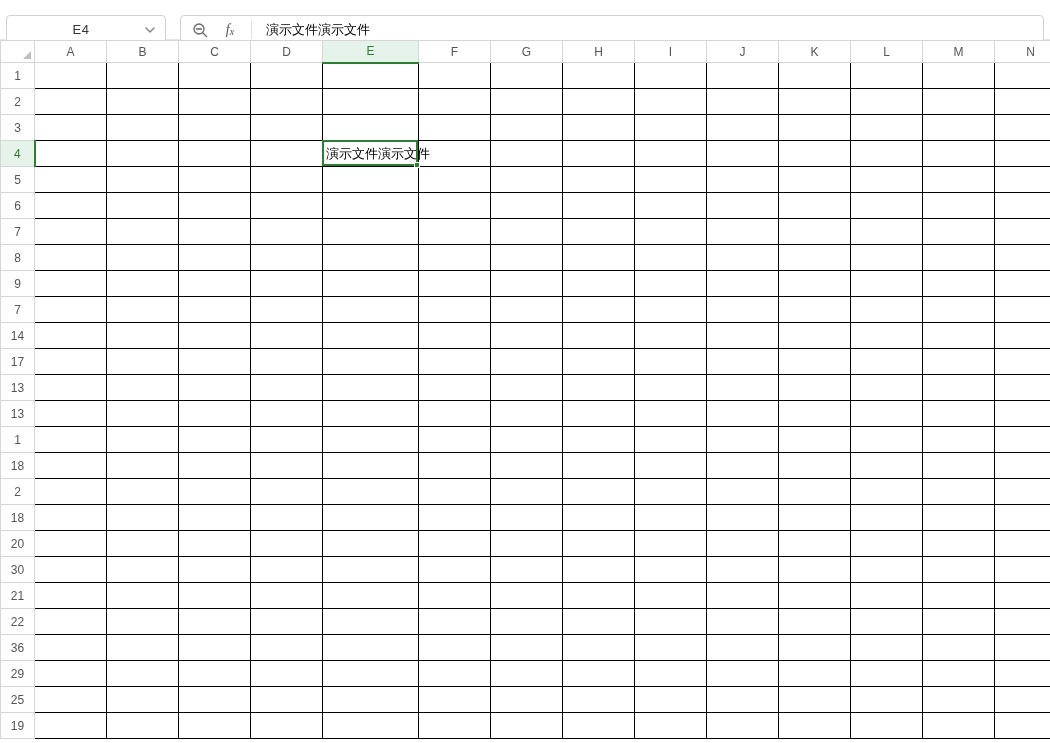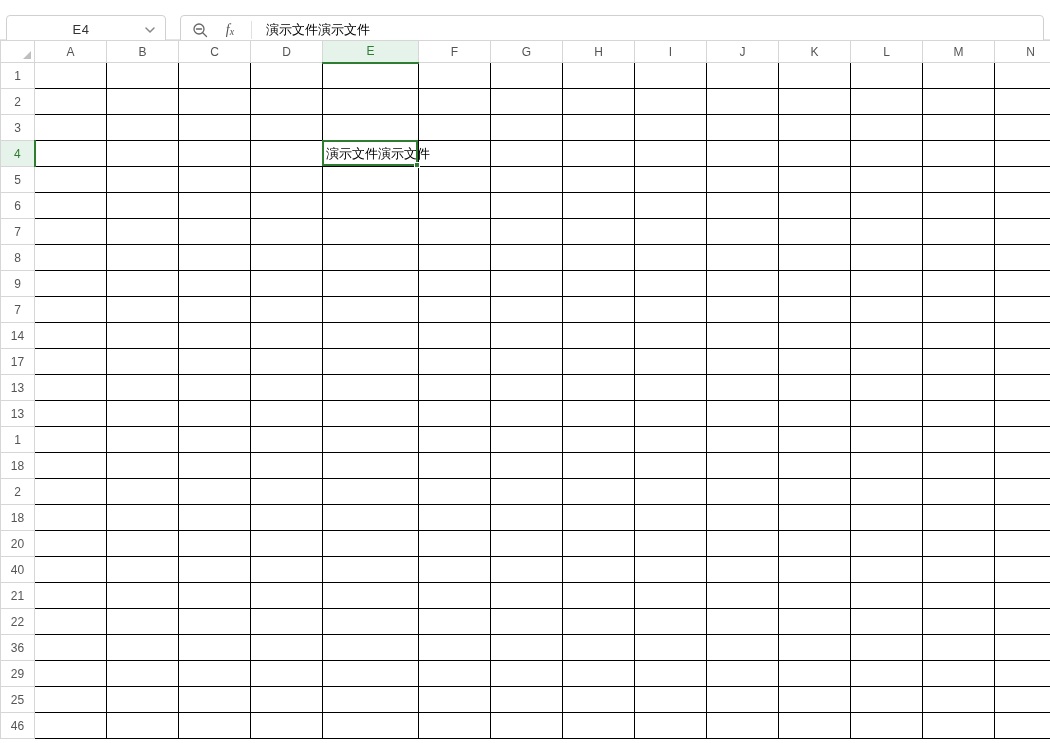--- a/index.html
+++ b/index.html
@@ -561,21 +561,21 @@
           <td id="cell-G19"></td>
           <td id="cell-H19"></td>
           <td id="cell-I19"></td>
           <td id="cell-J19"></td>
           <td id="cell-K19"></td>
           <td id="cell-L19"></td>
           <td id="cell-M19"></td>
           <td id="cell-N19"></td>
         </tr>
         <tr>
-          <th>40</th>
+          <th>30</th>
           <td id="cell-A20"></td>
           <td id="cell-B20"></td>
           <td id="cell-C20"></td>
           <td id="cell-D20"></td>
           <td id="cell-E20"></td>
           <td id="cell-F20"></td>
           <td id="cell-G20"></td>
           <td id="cell-H20"></td>
           <td id="cell-I20"></td>
           <td id="cell-J20"></td>
@@ -663,21 +663,21 @@
           <td id="cell-G25"></td>
           <td id="cell-H25"></td>
           <td id="cell-I25"></td>
           <td id="cell-J25"></td>
           <td id="cell-K25"></td>
           <td id="cell-L25"></td>
           <td id="cell-M25"></td>
           <td id="cell-N25"></td>
         </tr>
         <tr>
-          <th>46</th>
+          <th>19</th>
           <td id="cell-A26"></td>
           <td id="cell-B26"></td>
           <td id="cell-C26"></td>
           <td id="cell-D26"></td>
           <td id="cell-E26"></td>
           <td id="cell-F26"></td>
           <td id="cell-G26"></td>
           <td id="cell-H26"></td>
           <td id="cell-I26"></td>
           <td id="cell-J26"></td>

